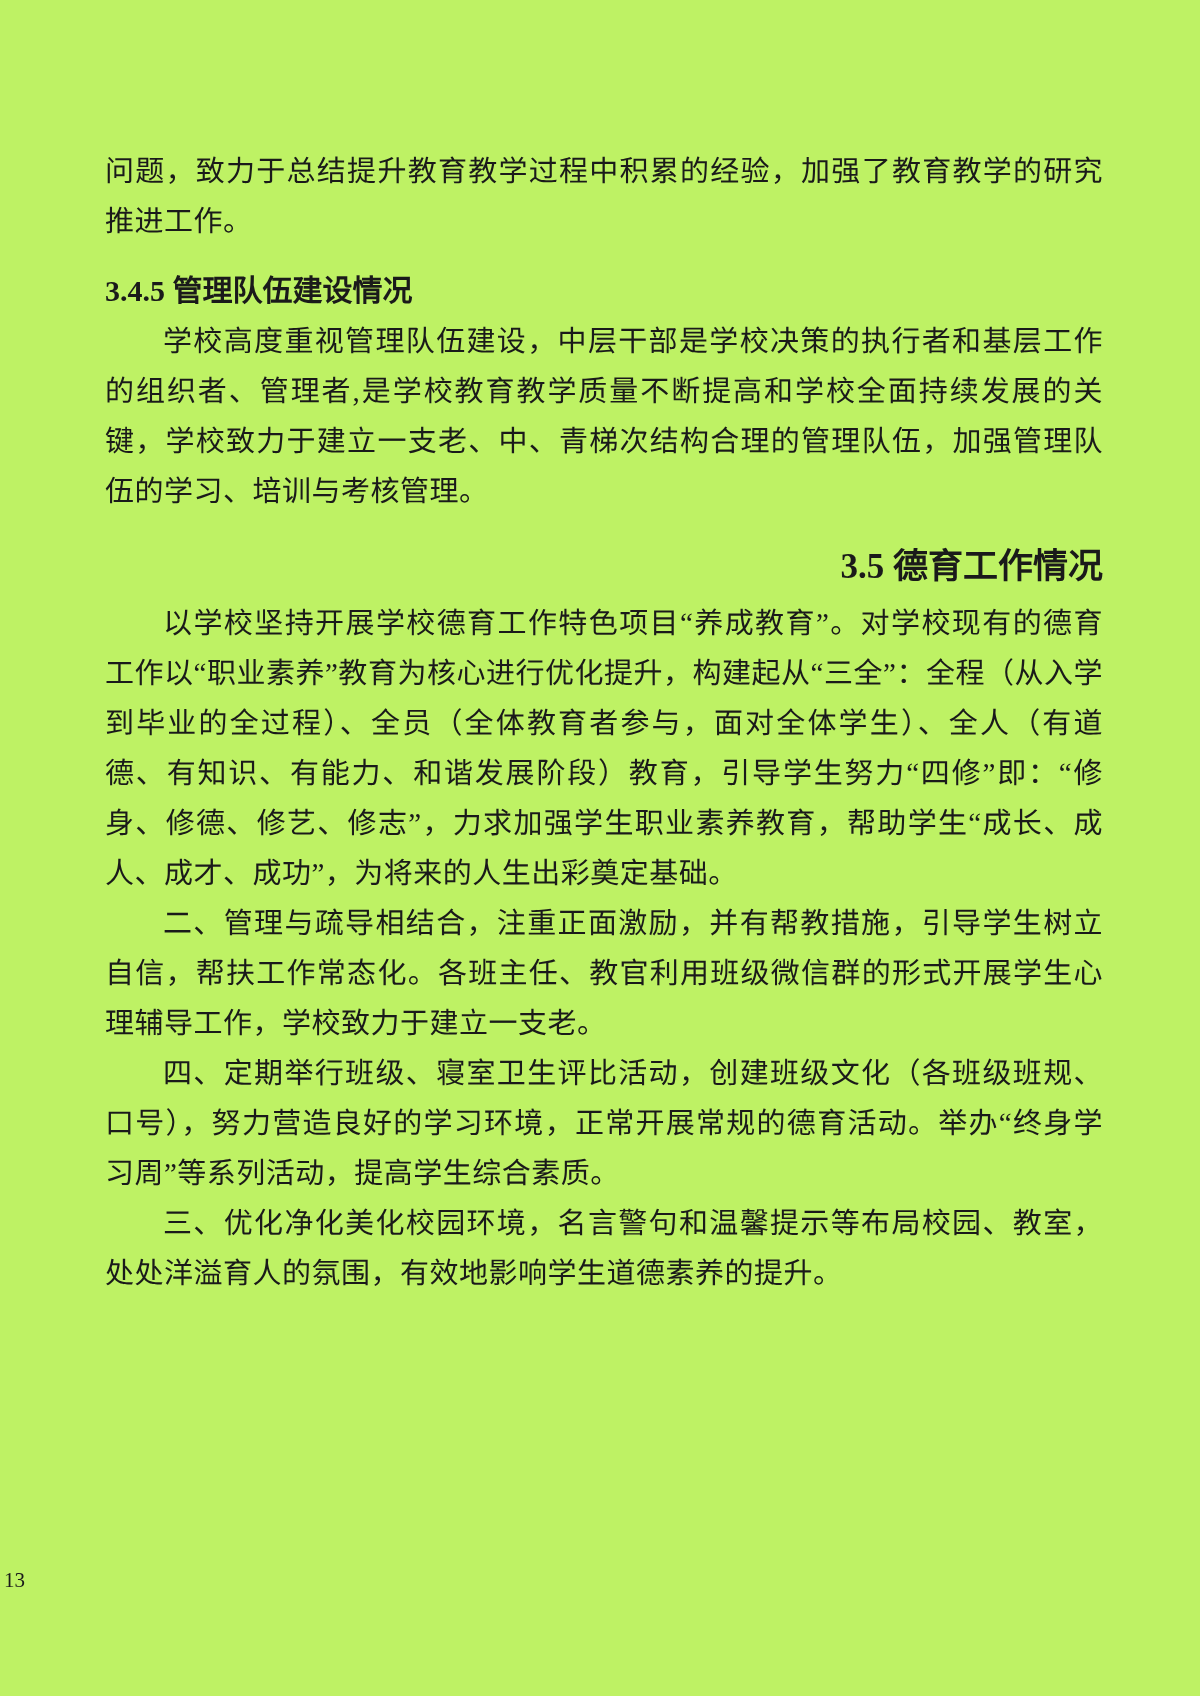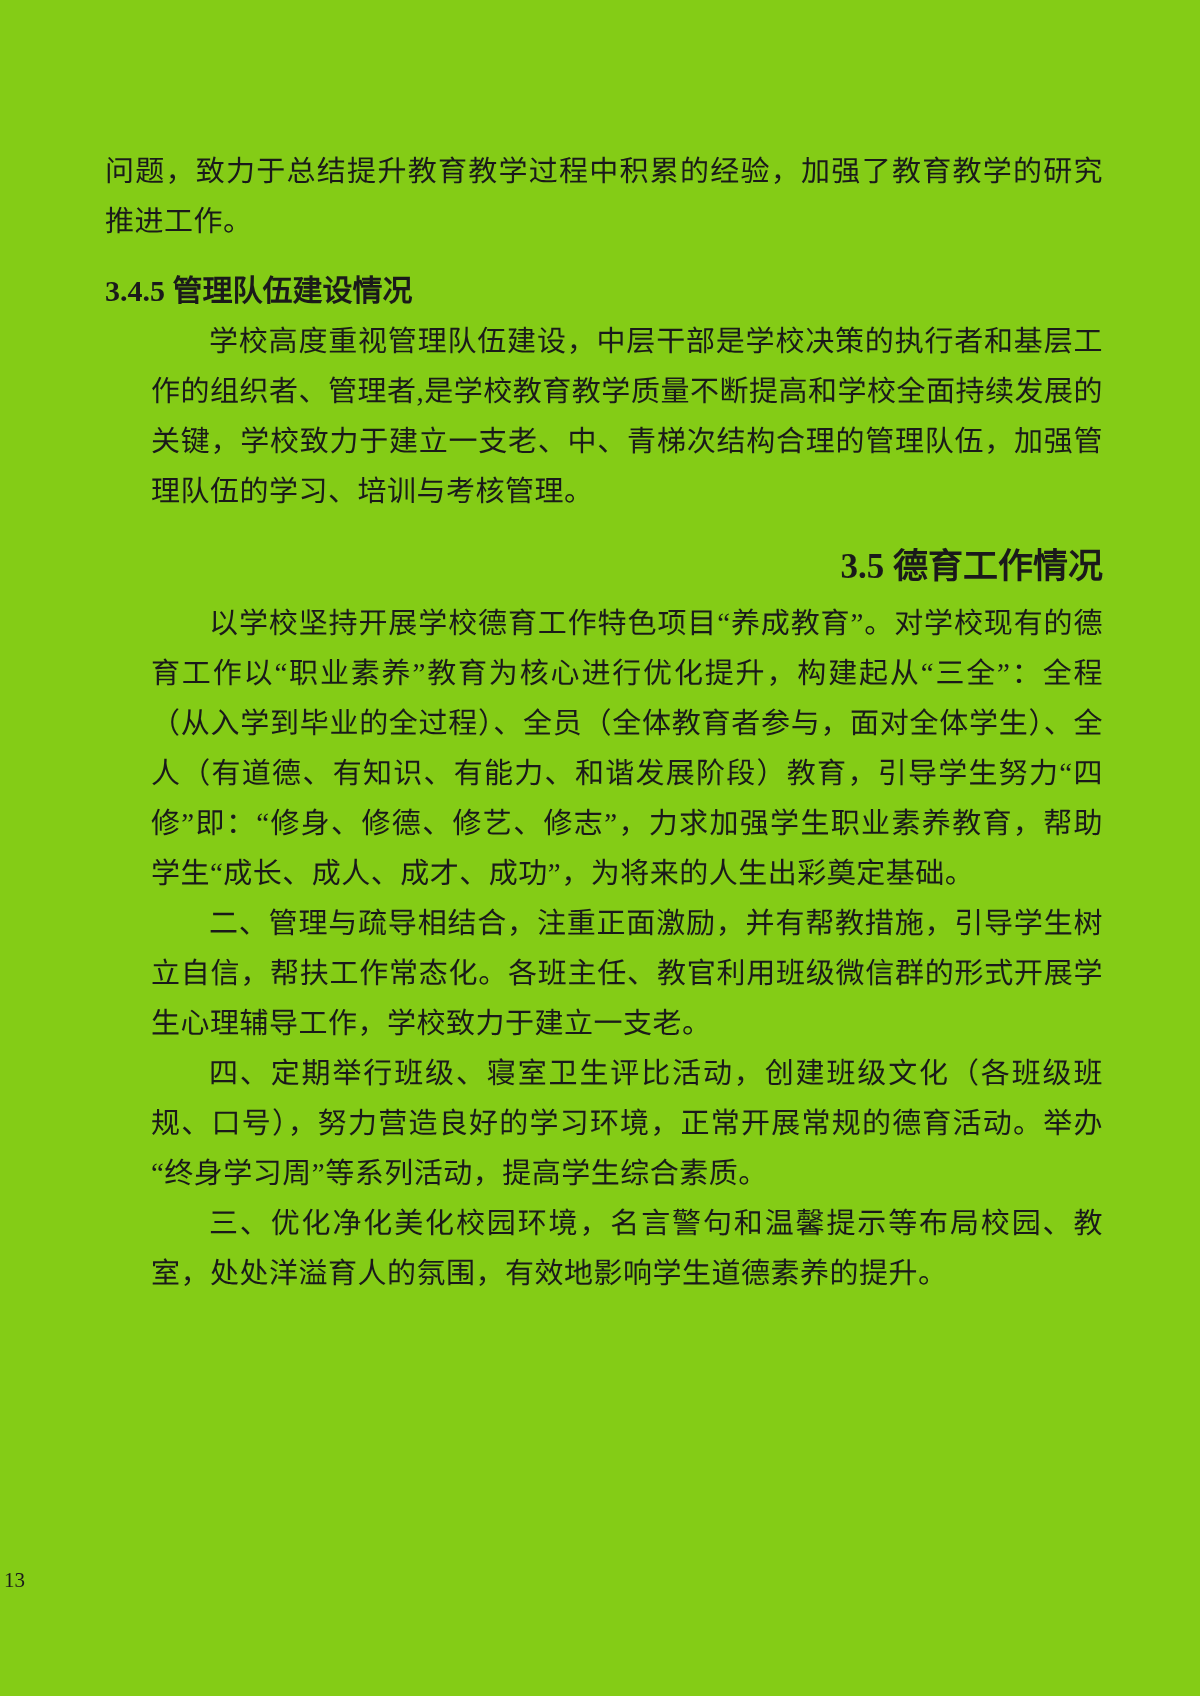--- a/index.html
+++ b/index.html
@@ -4,42 +4,41 @@
 <style>
   html, body {
     margin: 0;
     padding: 0;
     background: #ffffff;
   }
   .page {
     position: relative;
     width: 1200px;
     height: 1696px;
-    background: #84cc16;
+    background: #bef264;
     overflow: hidden;
     font-family: "Liberation Serif", "DejaVu Serif", serif;
     color: #1a1a1a;
   }
   .content {
     position: absolute;
     top: 146px;
     left: 105px;
     width: 998px;
   }
   .body-text {
     font-size: 29px;
     line-height: 50px;
     text-align: justify;
     text-justify: inter-ideograph;
     letter-spacing: 0.5px;
     margin: 0;
   }
   .indent {
     text-indent: 2em;
-    margin-left: 46px;
   }
   .heading-sub {
     font-size: 30px;
     font-weight: bold;
     line-height: 50px;
     margin: 20px 0 0 0;
     text-align: left;
     font-family: Liberation Serif, serif;
   }
   .heading-section {

